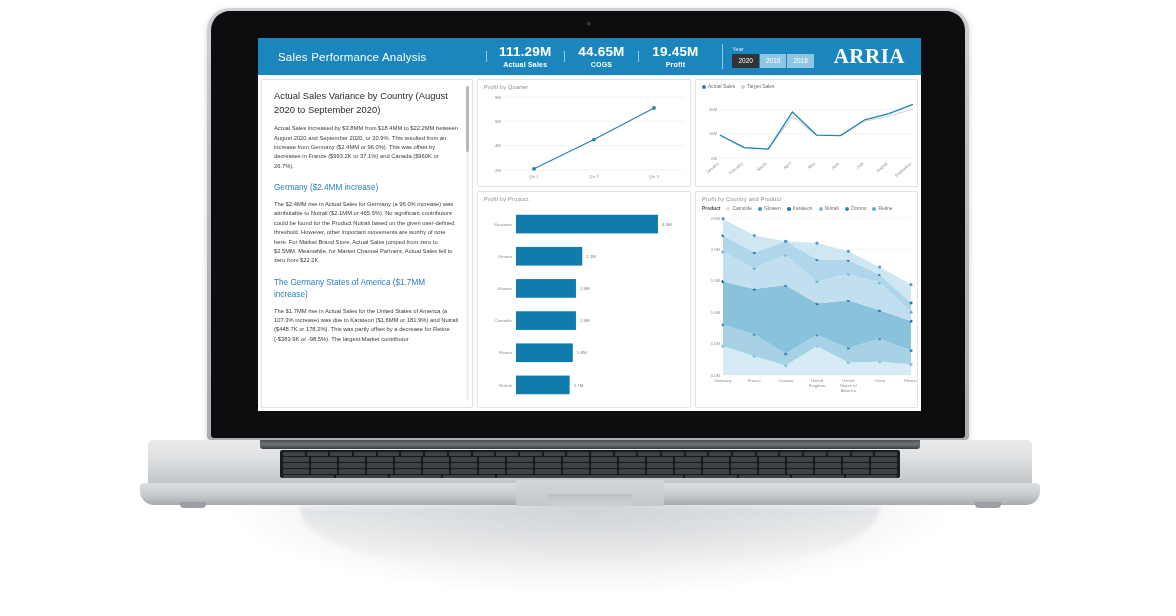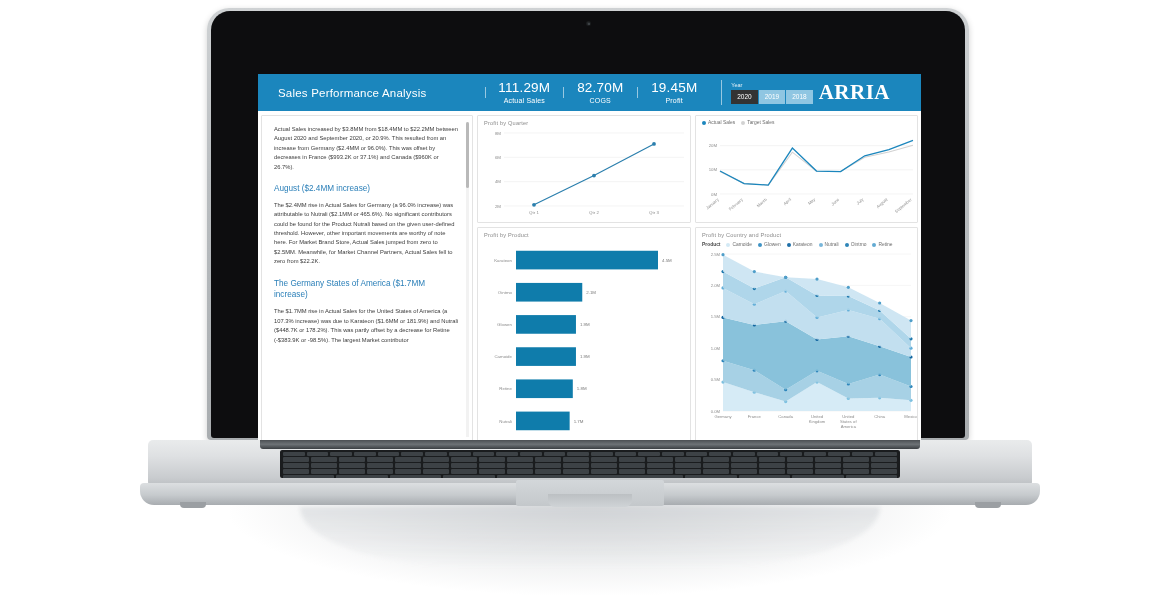--- a/index.html
+++ b/index.html
@@ -40,21 +40,20 @@
     background: #454a4e;
   }
 
   
   .screen {
     position: absolute;
     left: 258px; top: 38px;
     width: 663px; height: 373px;
     background: #ffffff;
     overflow: hidden;
-    margin-top: 36px;
   }
 
   
   .laptop-base {
     position: absolute;
     left: 148px; top: 440px;
     width: 884px; height: 52px;
     background: linear-gradient(180deg,#e9ebec 0%,#dfe1e3 30%,#c9cccf 72%,#b2b6b9 100%);
     border-radius: 5px 5px 10px 10px;
   }
@@ -131,20 +130,21 @@
     letter-spacing: .2px;
     width: 228px;
   }
   .kpi-group { display: flex; align-items: center; }
   .kpi {
     position: relative;
     display: flex; flex-direction: column;
     align-items: center; justify-content: center;
     padding: 0 13px; min-width: 74px;
     color: #fff;
+    font-weight: bold;
   }
   .kpi::before {
     content: ""; position: absolute; left: 0; top: 6px; bottom: 6px;
     width: 1px; background: rgba(255,255,255,.55);
   }
   .kpi-value { font-size: 13.5px; line-height: 1.1; letter-spacing: .2px; }
   .kpi-label { font-size: 7px; margin-top: 2px; letter-spacing: .2px; }
 
   .year-box {
     position: relative;
@@ -159,21 +159,21 @@
   .year-label { font-size: 5.5px; color: #e6f2f8; margin-bottom: 2px; }
   .year-btns { display: flex; gap: 1px; }
   .year-btn {
     font-size: 6.5px; color: #fff;
     background: #8fc6e2;
     padding: 3px 6px 4px 6px;
     min-width: 23px; text-align: center;
   }
   .year-btn.sel { background: #333333; }
 
-  .logo-wrap { margin-left: auto; display: flex; align-items: center; padding-right: 31px; }
+  .logo-wrap { margin-left: auto; display: flex; align-items: center; padding-right: 16px; }
   .logo {
     color: #ffffff;
     font-family: "Liberation Serif", serif;
     font-weight: bold;
     font-size: 21px;
     letter-spacing: .5px;
   }
 
   
   .body-area { position: absolute; left: 0; top: 37px; right: 0; bottom: 0; background: #fff; padding: 4px 3px 3px 3px; display: flex; gap: 4px; }
@@ -242,21 +242,21 @@
 
       <div class="topbar">
         <div class="topbar-title">Sales Performance Analysis</div>
 
         <div class="kpi-group">
           <div class="kpi">
             <div class="kpi-value">111.29M</div>
             <div class="kpi-label">Actual Sales</div>
           </div>
           <div class="kpi">
-            <div class="kpi-value">82.70M</div>
+            <div class="kpi-value">44.65M</div>
             <div class="kpi-label">COGS</div>
           </div>
           <div class="kpi">
             <div class="kpi-value">19.45M</div>
             <div class="kpi-label">Profit</div>
           </div>
         </div>
 
         <div class="year-box">
           <div class="year-label">Year</div>
@@ -270,22 +270,23 @@
         <div class="logo-wrap">
           <div class="logo">ARRIA</div>
         </div>
       </div>
 
       <div class="body-area">
 
         <div class="col-left">
           <div class="card" style="height:100%;">
             <div class="narr">
+              <h1>Actual Sales Variance by Country (August 2020 to September 2020)</h1>
               <p>Actual Sales increased by $3.8MM from $18.4MM to $22.2MM between August 2020 and September 2020, or 20.9%. This resulted from an increase from Germany ($2.4MM or 96.0%). This was offset by decreases in France ($993.2K or 37.1%) and Canada ($960K or 26.7%).</p>
-              <h2>August ($2.4MM increase)</h2>
+              <h2>Germany ($2.4MM increase)</h2>
               <p>The $2.4MM rise in Actual Sales for Germany (a 96.0% increase) was attributable to Nutrali ($2.1MM or 465.6%). No significant contributors could be found for the Product Nutrali based on the given user-defined threshold. However, other important movements are worthy of note here. For Market Brand Store, Actual Sales jumped from zero to $2.5MM. Meanwhile, for Market Channel Partners, Actual Sales fell to zero from $22.2K.</p>
               <h2>The Germany States of America ($1.7MM increase)</h2>
               <p>The $1.7MM rise in Actual Sales for the United States of America (a 107.3% increase) was due to Karateon ($1.6MM or 181.9%) and Nutrali ($448.7K or 178.2%). This was partly offset by a decrease for Retine (-$383.9K or -98.5%). The largest Market contributor</p>
             </div>
             <div class="scrollbar-track"></div>
             <div class="scrollbar-thumb"></div>
           </div>
         </div>
 
         <div class="col-mid">

